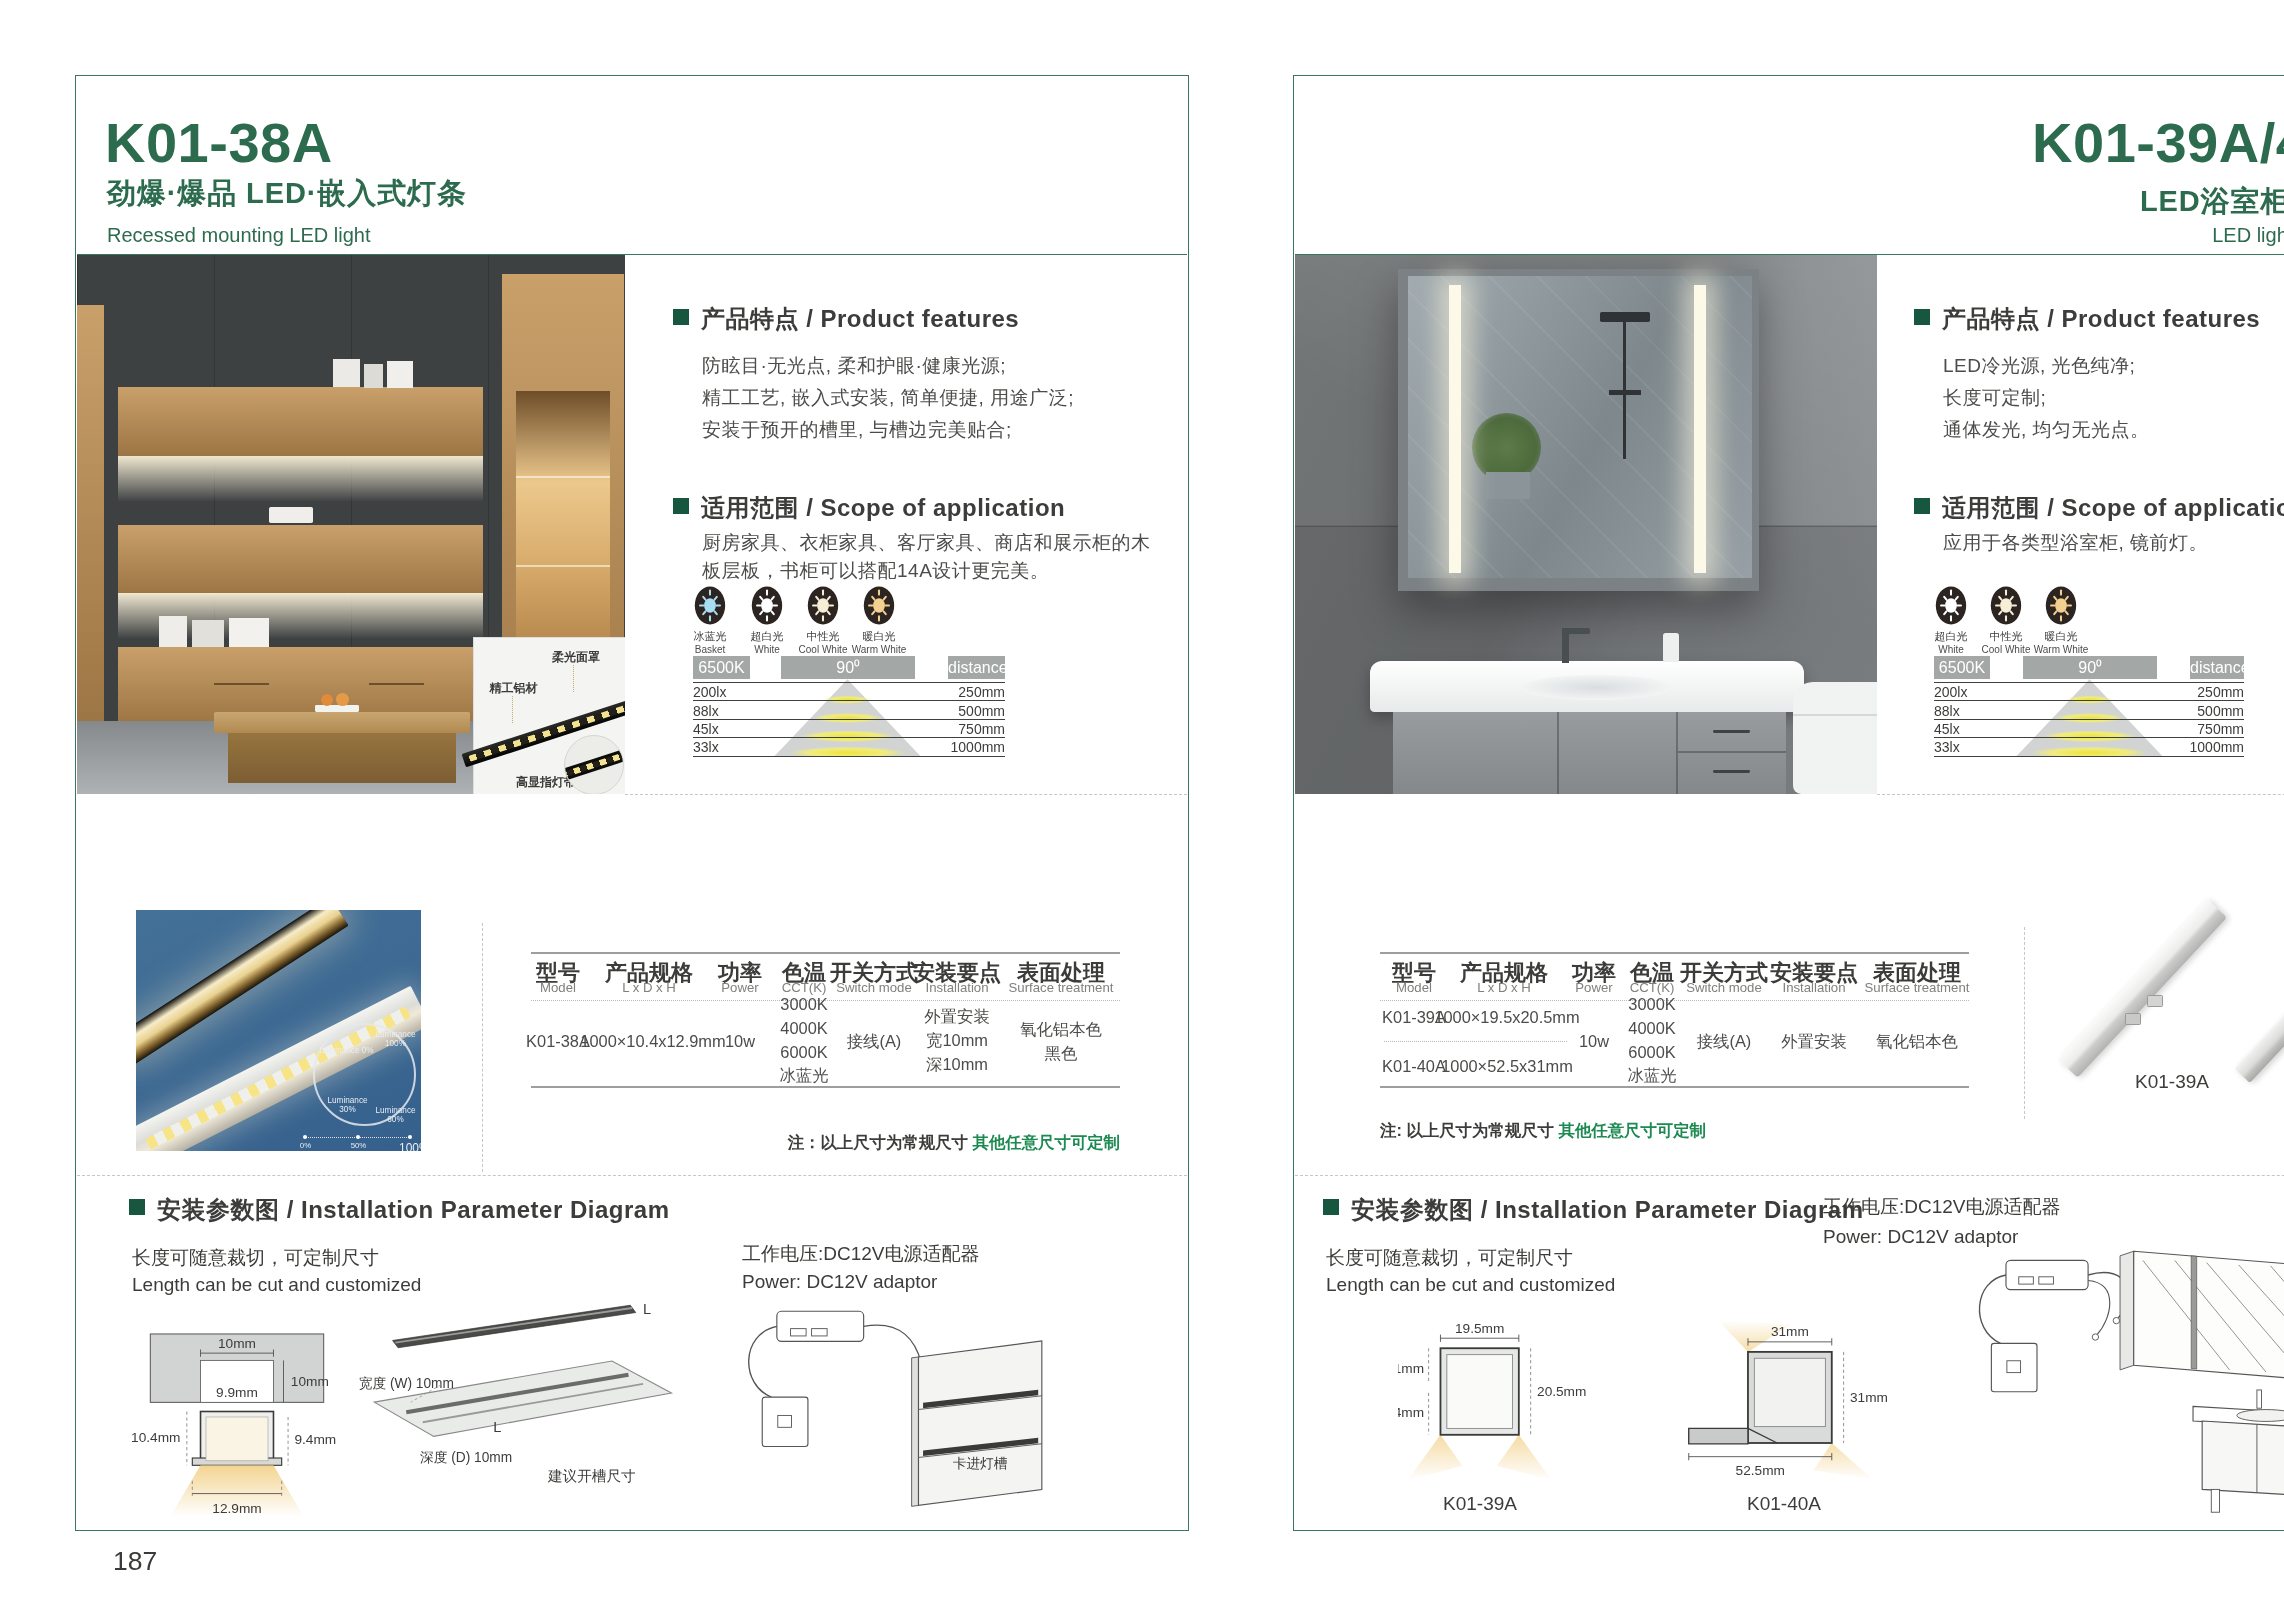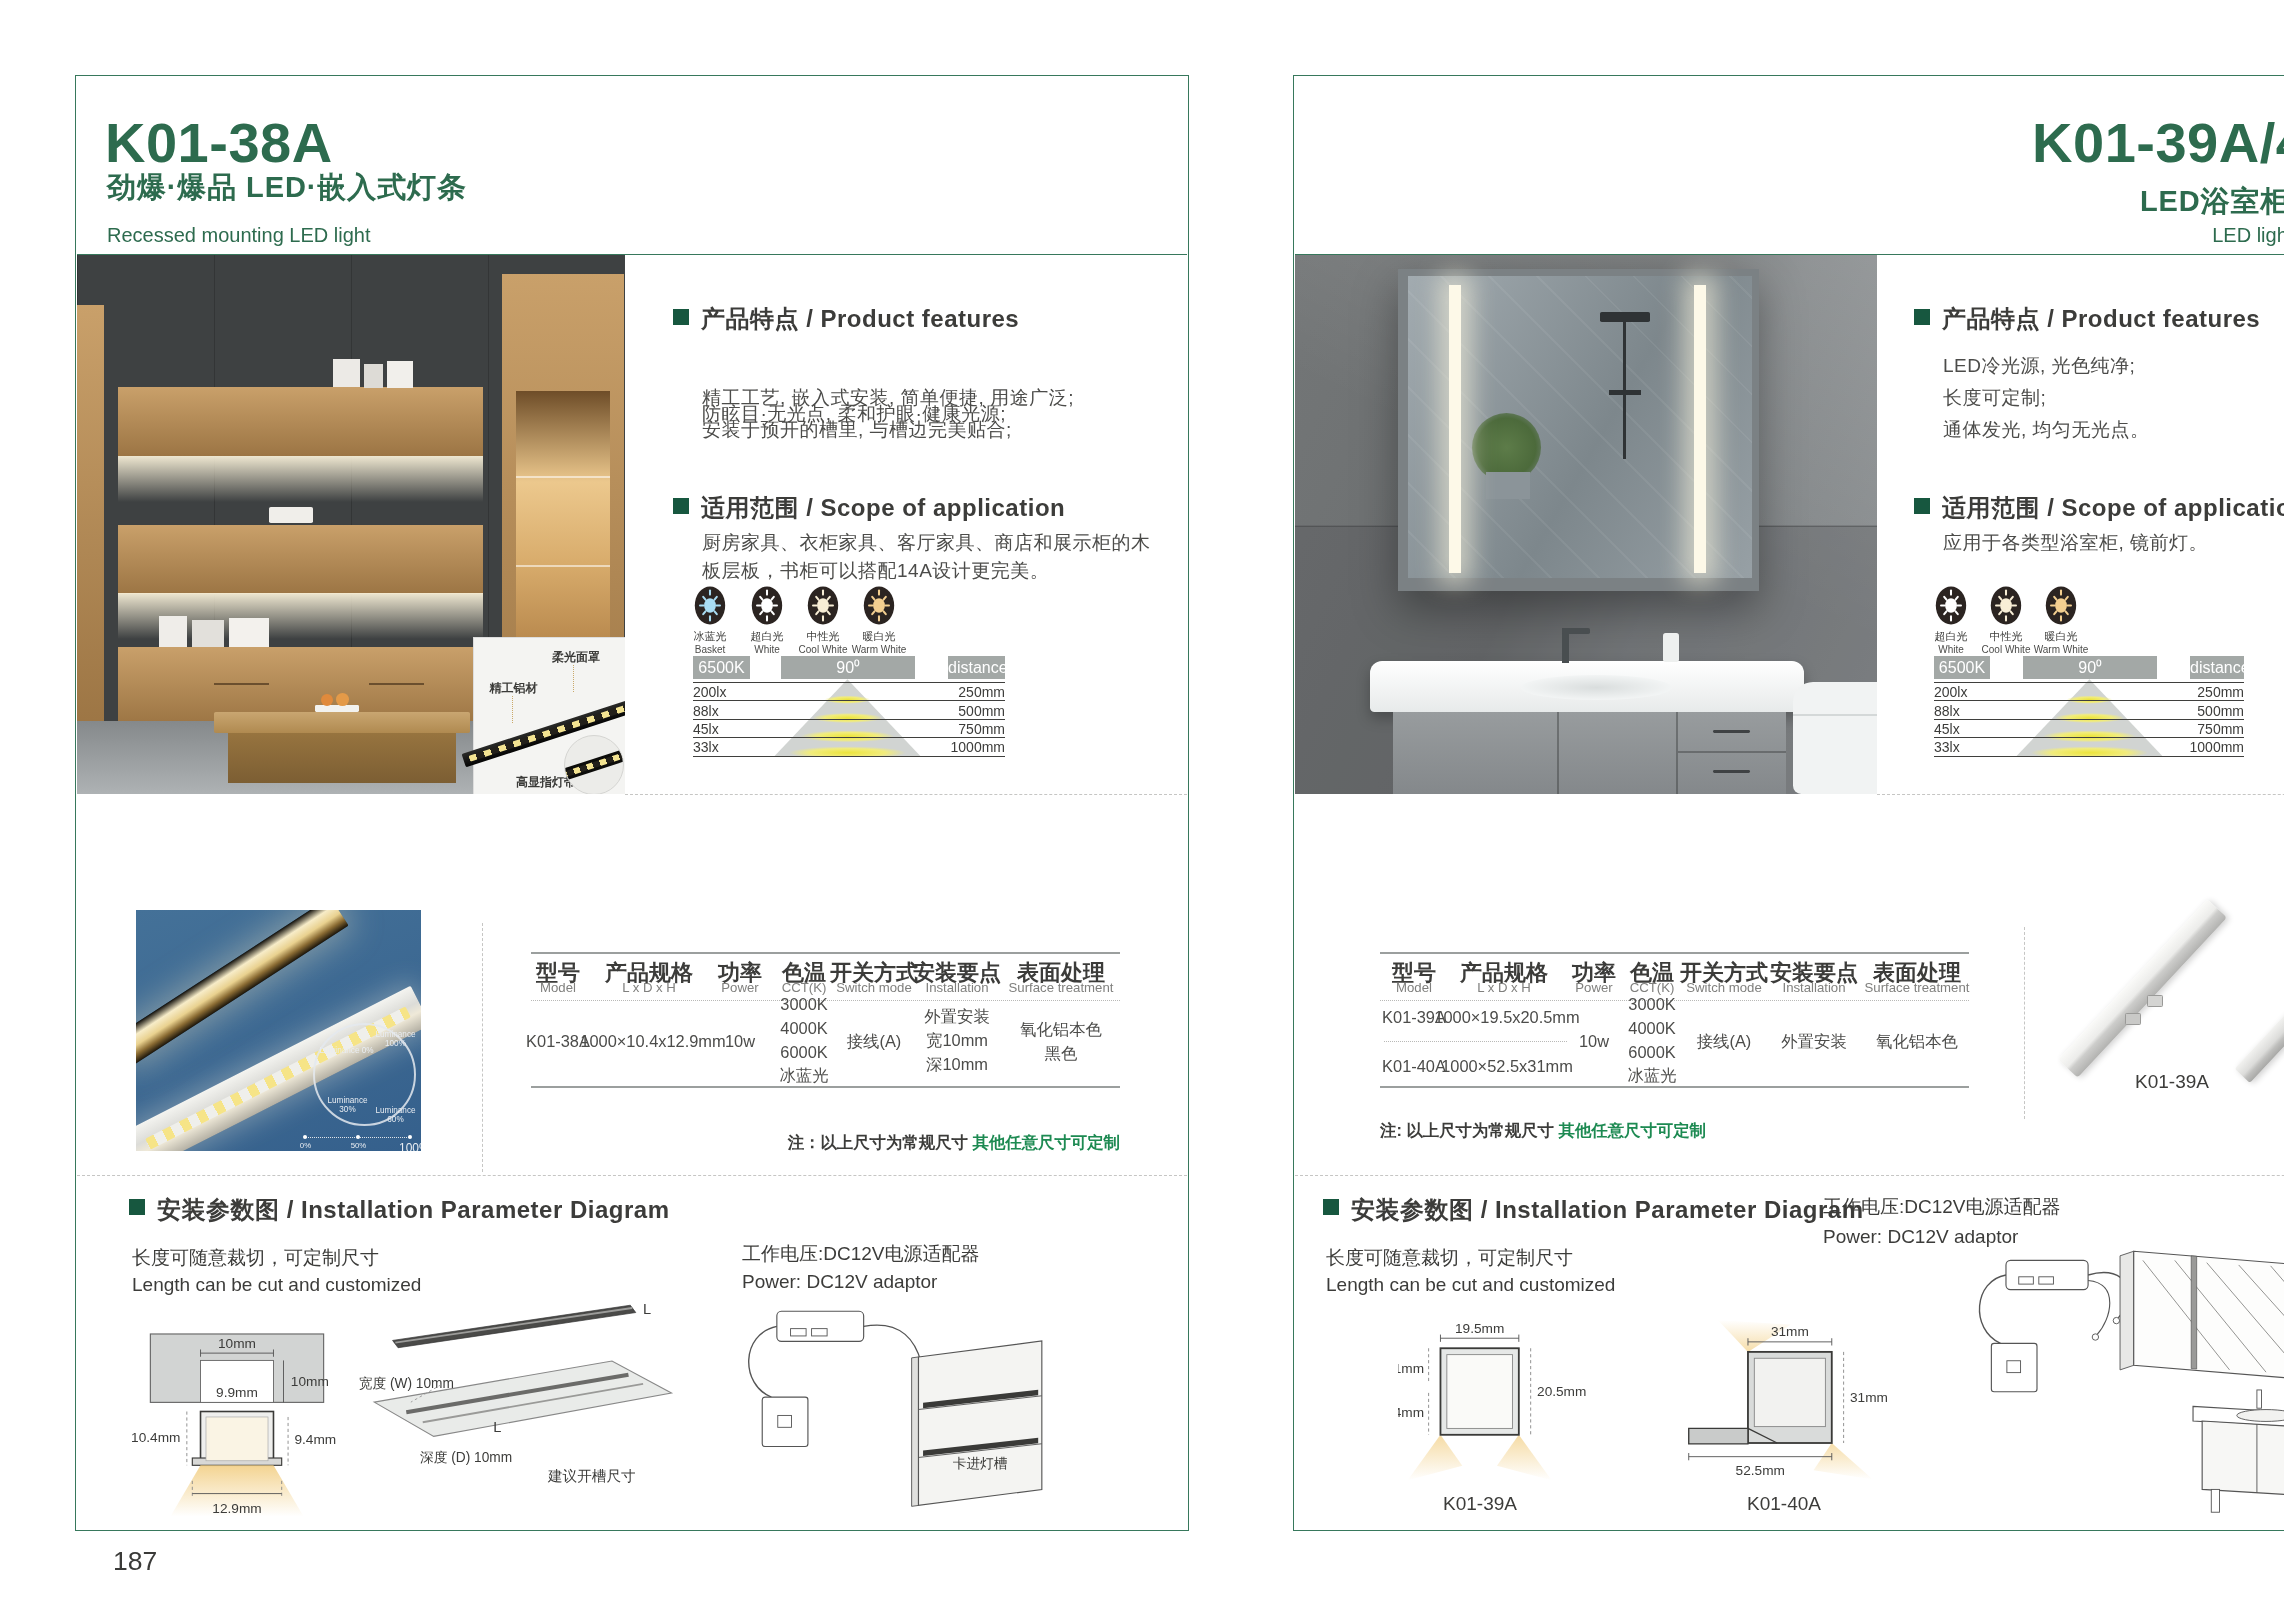--- a/index.html
+++ b/index.html
@@ -47,21 +47,21 @@
   .cct{position:absolute;width:32px;height:39px;}
 </style>
 </head>
 <body>
 
 <div id="canvas">
 
   <div class="pagebox" style="left:75px;top:75px;width:1112px;height:1454px;"></div>
 
   <div class="abs mtitle" style="left:105px;top:110px;">K01-38A</div>
-  <div class="abs stcn" style="left:107px;top:168px;">劲爆·爆品 LED·嵌入式灯条</div>
+  <div class="abs stcn" style="left:107px;top:174px;">劲爆·爆品 LED·嵌入式灯条</div>
   <div class="abs sten" style="left:107px;top:224px;">Recessed mounting LED light</div>
   <div class="rule" style="left:77px;top:254px;width:1110px;"></div>
 
   <div class="photo" style="left:77px;top:255px;width:548px;height:539px;background:#3e4142;">
     <div class="abs" style="inset:0;background:repeating-linear-gradient(90deg,rgba(0,0,0,.18) 0 1.4px,transparent 1.4px 137px);"></div>
     <div class="abs wood" style="left:0;top:50px;width:26.5px;height:425px;"></div>
     <div class="abs wood" style="left:41px;top:132px;width:365px;height:69px;"></div>
     <div class="abs glow" style="left:41px;top:201px;width:365px;height:46px;"></div>
     <div class="abs" style="left:256px;top:104px;width:27px;height:28px;background:#eceae6;"></div>
     <div class="abs" style="left:287px;top:109px;width:19px;height:24px;background:#dddbd6;"></div>
@@ -99,21 +99,21 @@
       <div class="abs" style="left:90px;top:97px;width:58px;height:58px;border-radius:50%;background:#ecece9;border:0.5px solid #d5d5d2;overflow:hidden;">
         <div class="abs" style="left:-9px;top:22px;width:82px;height:12px;background:#0c0c0a;transform:rotate(-18deg);">
           <div class="abs" style="left:2.7px;top:2.7px;right:2.7px;height:6px;background:repeating-linear-gradient(90deg,#f3e391 0 6.4px,#23201a 6.4px 13.7px);"></div>
         </div>
       </div>
     </div>
   </div>
 
   <div class="bullet" style="left:673px;top:309px;"></div>
   <div class="sectitle" style="left:701px;top:303px;">产品特点 / Product features</div>
-  <div class="ftxt" style="left:702px;top:353px;margin-top:48px;">防眩目·无光点, 柔和护眼·健康光源;</div>
+  <div class="ftxt" style="left:702px;top:353px;">防眩目·无光点, 柔和护眼·健康光源;</div>
   <div class="ftxt" style="left:702px;top:385px;">精工工艺, 嵌入式安装, 简单便捷, 用途广泛;</div>
   <div class="ftxt" style="left:702px;top:417px;">安装于预开的槽里, 与槽边完美贴合;</div>
 
   <div class="bullet" style="left:673px;top:498px;"></div>
   <div class="sectitle" style="left:701px;top:492px;">适用范围 / Scope of application</div>
   <div class="ftxt" style="left:702px;top:529px;width:461px;line-height:28px;">厨房家具、衣柜家具、客厅家具、商店和展示柜的木板层板，书柜可以搭配14A设计更完美。</div>
 
   <div class="cct" style="left:694px;top:586px;">
     <svg viewBox="0 0 70 86" width="32" height="39">
         <ellipse cx="35" cy="43" rx="33.5" ry="42" fill="#2b2421"></ellipse>

